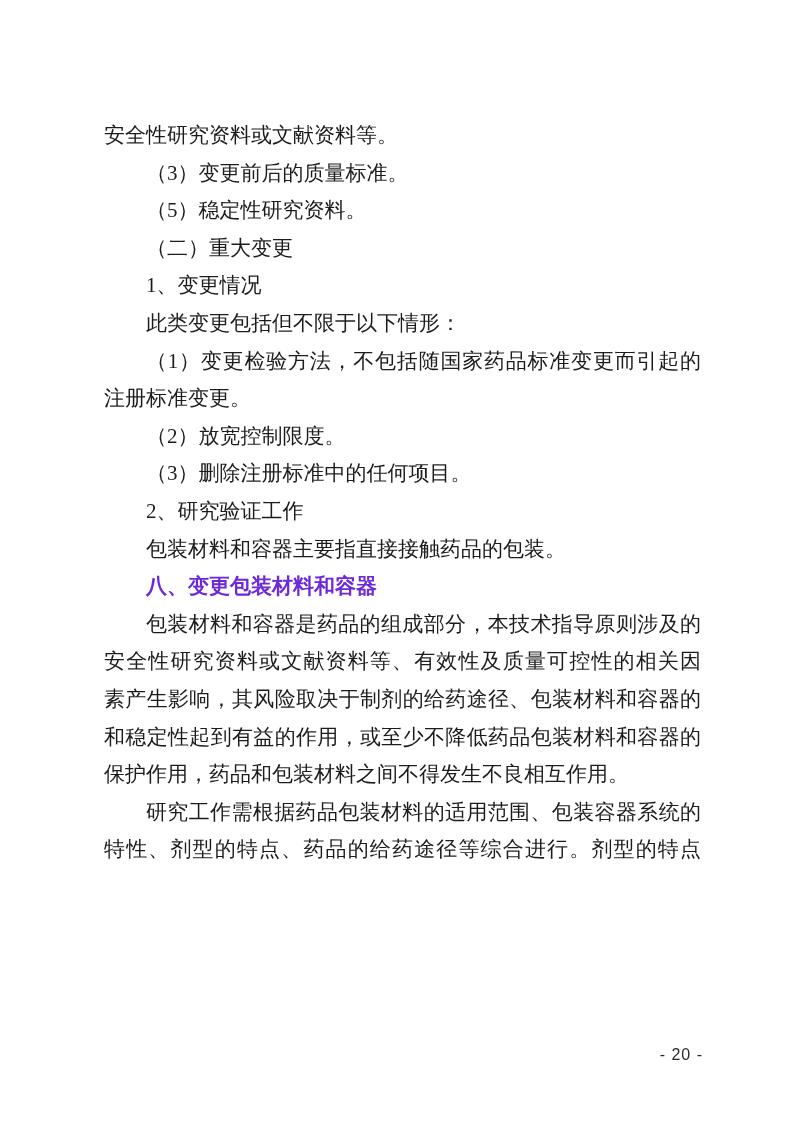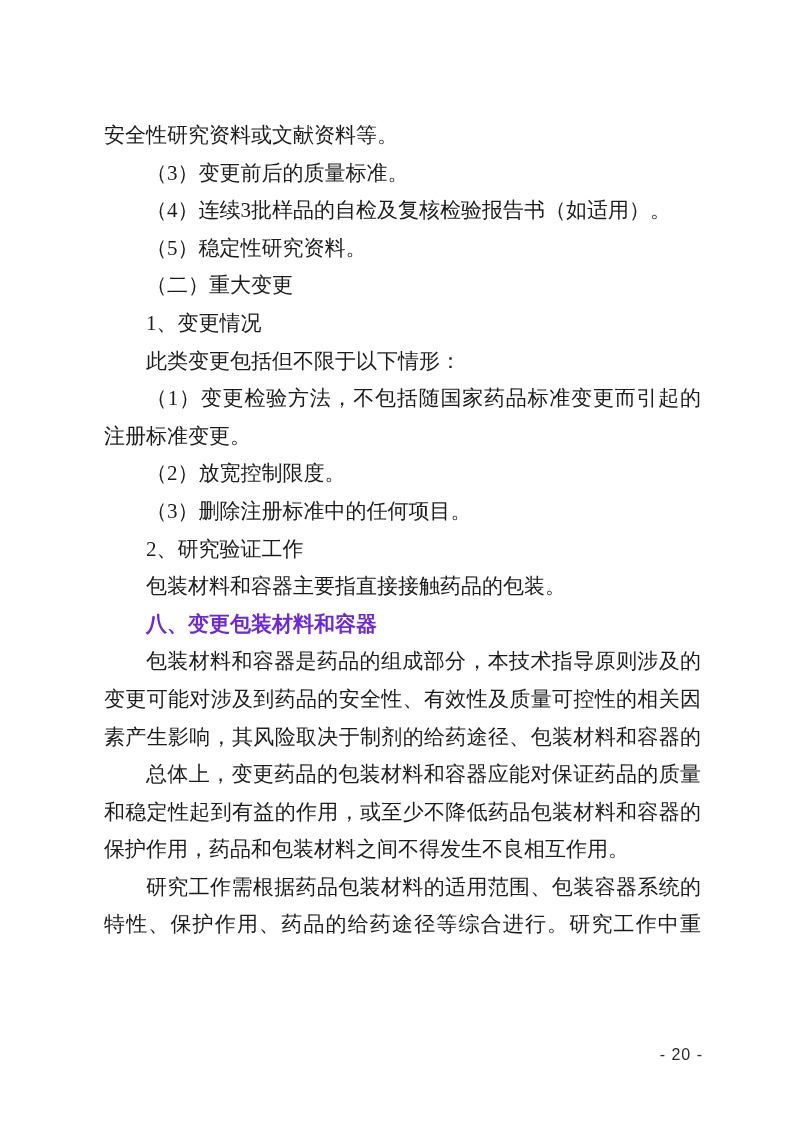--- a/index.html
+++ b/index.html
@@ -58,35 +58,33 @@
     letter-spacing: 1px;
   }
 </style>
 </head>
 <body>
 
 <div class="page">
   <div class="content">
     <div class="line">安全性研究资料或文献资料等。</div>
     <div class="line ind">（3）变更前后的质量标准。</div>
-    <div class="line ind">（4）连续3批样品的自检及复核检验报告书（如适用）。</div>
     <div class="line ind">（5）稳定性研究资料。</div>
     <div class="line ind">（二）重大变更</div>
     <div class="line ind">1、变更情况</div>
     <div class="line ind">此类变更包括但不限于以下情形：</div>
     <div class="line ind full">（1）变更检验方法，不包括随国家药品标准变更而引起的</div>
     <div class="line">注册标准变更。</div>
     <div class="line ind">（2）放宽控制限度。</div>
     <div class="line ind">（3）删除注册标准中的任何项目。</div>
     <div class="line ind">2、研究验证工作</div>
     <div class="line ind">包装材料和容器主要指直接接触药品的包装。</div>
     <div class="line ind heading">八、变更包装材料和容器</div>
     <div class="line ind full">包装材料和容器是药品的组成部分，本技术指导原则涉及的</div>
-    <div class="line full">变更可能对涉及到药品的安全性、有效性及质量可控性的相关因</div>
+    <div class="line full">安全性研究资料或文献资料等、有效性及质量可控性的相关因</div>
     <div class="line full">素产生影响，其风险取决于制剂的给药途径、包装材料和容器的</div>
-    <div class="line ind full">总体上，变更药品的包装材料和容器应能对保证药品的质量</div>
     <div class="line full">和稳定性起到有益的作用，或至少不降低药品包装材料和容器的</div>
     <div class="line">保护作用，药品和包装材料之间不得发生不良相互作用。</div>
     <div class="line ind full">研究工作需根据药品包装材料的适用范围、包装容器系统的</div>
-    <div class="line full">特性、保护作用、药品的给药途径等综合进行。研究工作中重</div>
+    <div class="line full">特性、剂型的特点、药品的给药途径等综合进行。剂型的特点</div>
   </div>
   <div class="page-number">- 20 -</div>
 </div>
 
 </body></html>

